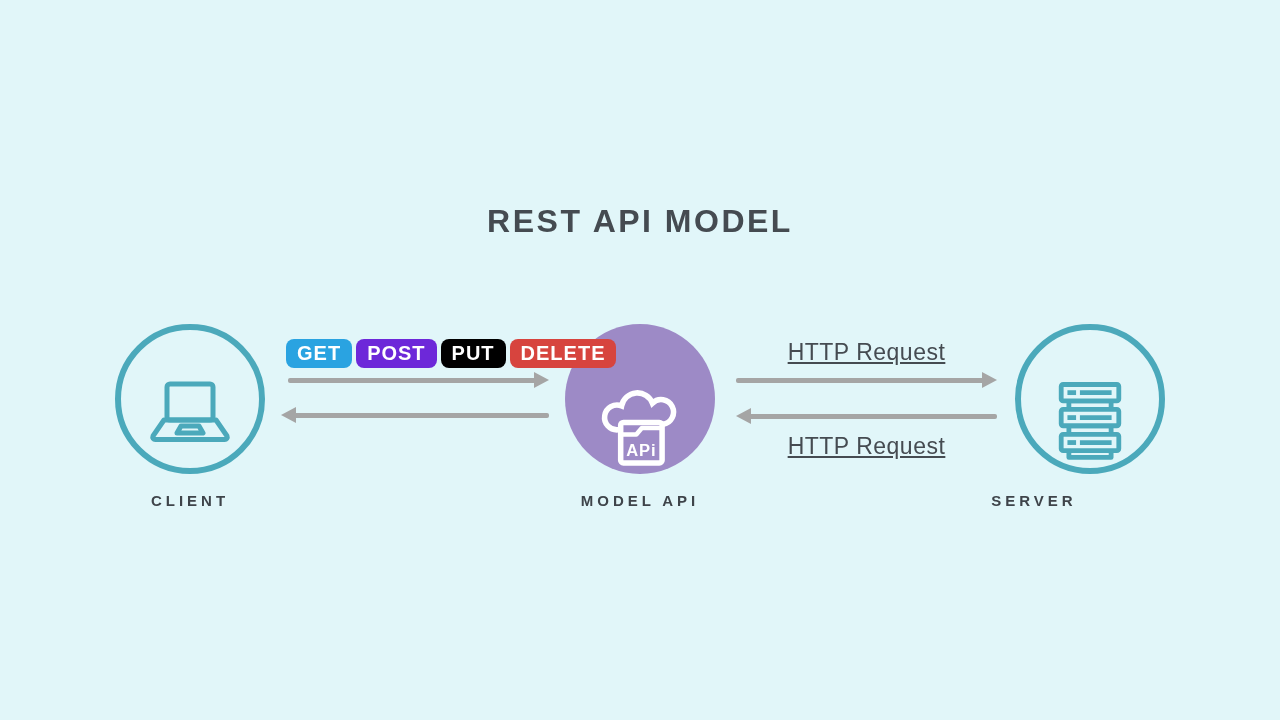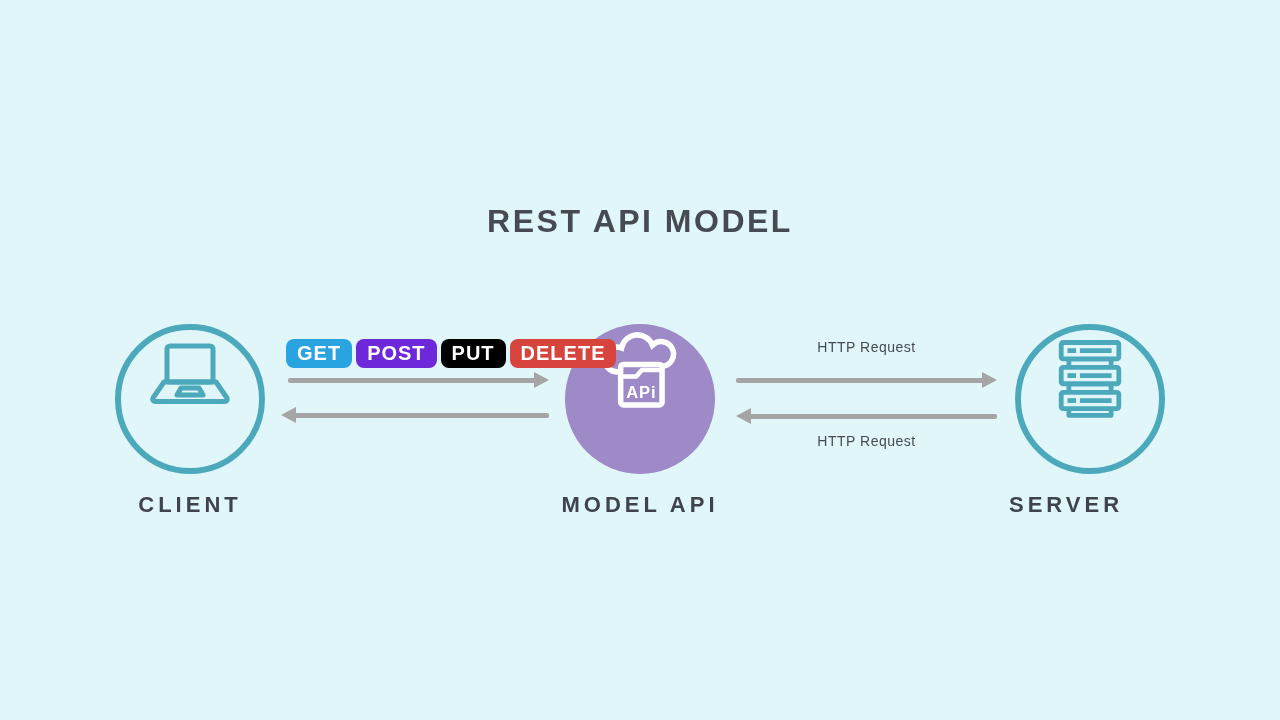--- a/index.html
+++ b/index.html
@@ -18,34 +18,34 @@
     overflow:hidden;
   }
   .stage{position:absolute;inset:0;}
   .title{
     position:absolute;top:203px;left:0;width:1280px;
     text-align:center;font-size:32px;font-weight:800;
     letter-spacing:2.5px;color:var(--text);
   }
   .node-circle{
     position:absolute;width:150px;height:150px;border-radius:50%;
-    display:flex;align-items:flex-start;justify-content:center;
+    display:flex;align-items:flex-end;justify-content:center;
   }
   .ring{border:6px solid var(--teal);color:var(--teal);}
   .filled{background:var(--purple);color:#ffffff;}
   .node-label{
     position:absolute;top:492px;width:220px;text-align:center;
-    font-size:22px;font-weight:600;letter-spacing:4px;color:#3e444a;
+    font-size:15px;font-weight:600;letter-spacing:4px;color:#3e444a;
   }
   .client-circle{left:115px;top:324px;}
   .api-circle{left:565px;top:324px;}
   .server-circle{left:1015px;top:324px;}
   .client-label{left:80px;}
   .api-label{left:530px;}
-  .server-label{left:956px;}
+  .server-label{left:924px;}
 
   .badges{
     position:absolute;left:286px;top:339px;
     display:flex;gap:4px;align-items:center;
   }
   .badge{
     color:#ffffff;font-size:20px;font-weight:700;letter-spacing:1px;
     padding:5px 11px;border-radius:8px;line-height:19px;
   }
   .arrow{position:absolute;height:5px;background:var(--arrow);border-radius:2px;}
@@ -59,21 +59,21 @@
     border-right:15px solid var(--arrow);
     border-top:8.5px solid transparent;border-bottom:8.5px solid transparent;
   }
   .arrow-cr{left:288px;top:378px;width:248px;}
   .arrow-cl{left:294px;top:413px;width:255px;}
   .arrow-sr{left:736px;top:378px;width:248px;}
   .arrow-sl{left:749px;top:414px;width:248px;}
 
   .flow-label{
     position:absolute;text-align:center;color:var(--text);
-    font-size:14px;letter-spacing:0.5px;
+    font-size:23px;letter-spacing:0.5px;text-decoration:underline;
   }
   .formats-label{left:283px;top:433px;width:266px;}
   .request-label{left:734px;top:339px;width:265px;}
   .response-label{left:734px;top:433px;width:265px;}
 
   svg{display:block;}
 </style>
 </head>
 <body>
 

